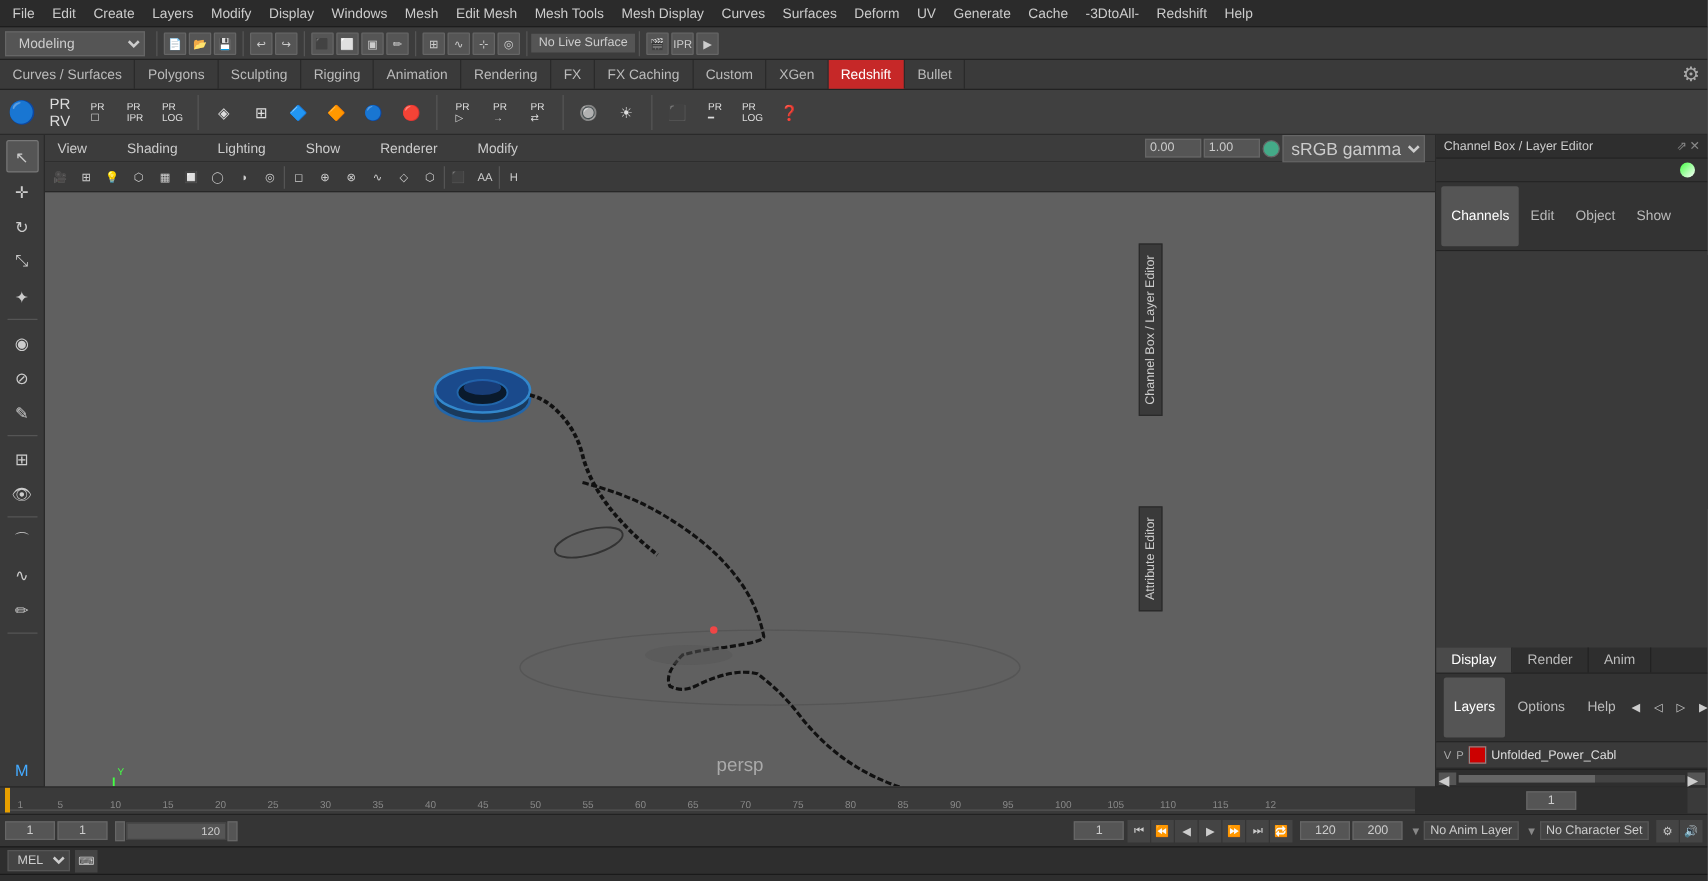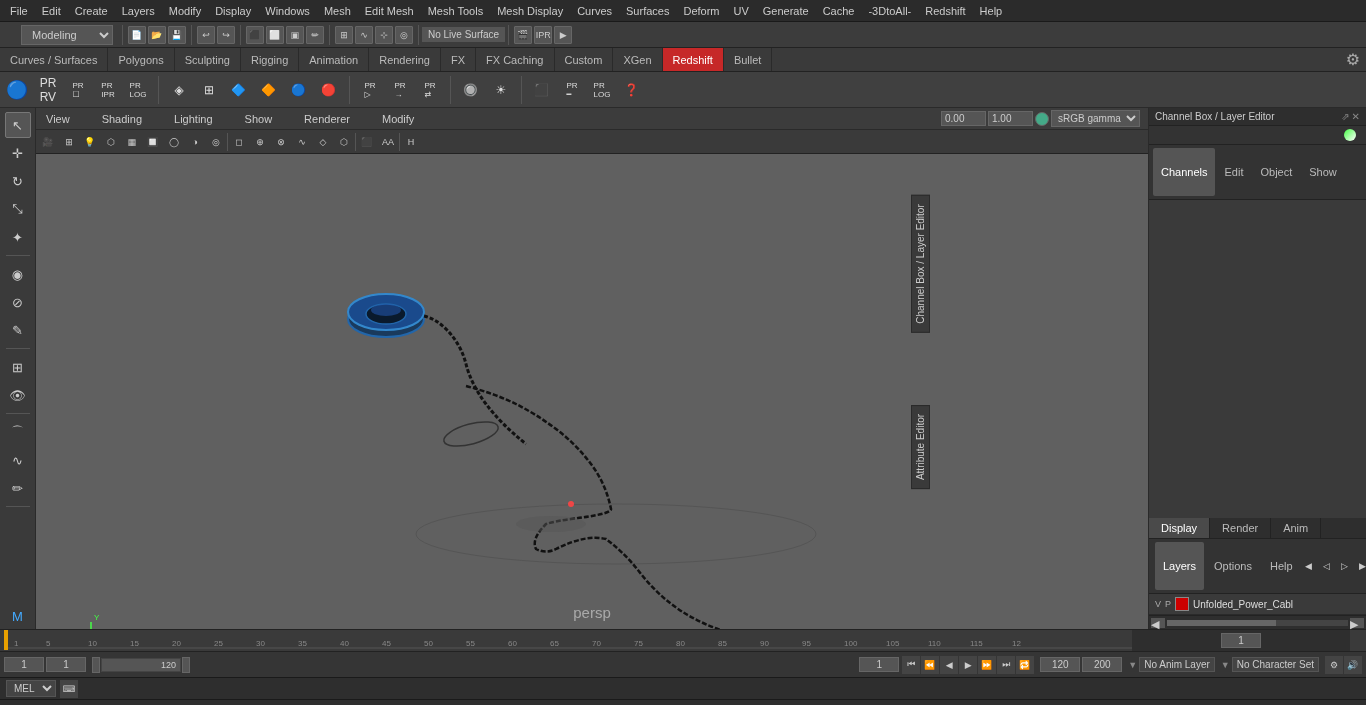--- a/index.html
+++ b/index.html
@@ -16,21 +16,21 @@
     }
 
     
     #workspace-bar {
       display: flex; align-items: center; height: 26px;
       background: #3c3c3c; border-bottom: 1px solid #222;
       padding: 0 4px;
     }
     #workspace-dropdown {
       background: #555; border: 1px solid #666; color: #ccc;
-      padding: 2px 6px; font-size: 11px; margin-right: 6px; width: 92px; margin-left: 17px;
+      padding: 2px 6px; font-size: 11px; margin-right: 6px; width: 112px;
     }
     .toolbar-icon-group {
       display: flex; align-items: center; gap: 2px; margin: 0 2px;
     }
     .toolbar-icon {
       width: 18px; height: 18px; display: flex; align-items: center; justify-content: center;
       background: #555; border: 1px solid #666; cursor: pointer; font-size: 9px; color: #ccc;
       border-radius: 1px;
     }
     .toolbar-separator { width: 1px; height: 20px; background: #555; margin: 0 3px; }
@@ -204,21 +204,21 @@
       padding: 0 6px; font-size: 10px; color: #aaa; border-top: 1px solid #1a1a1a;
     }
 
     
     .gamma-field {
       background: #555; border: 1px solid #666; color: #ccc;
       padding: 1px 3px; font-size: 10px; width: 45px;
     }
     .gamma-select {
       background: #555; border: 1px solid #666; color: #ccc;
-      font-size: 10px; padding: 1px 2px;
+      font-size: 14px; padding: 1px 2px;
     }
 
     
     .bottom-dropdown {
       background: #444; border: 1px solid #555; color: #ccc;
       font-size: 10px; padding: 1px 4px; cursor: pointer;
     }
   </style>
 </head>
 <body>

